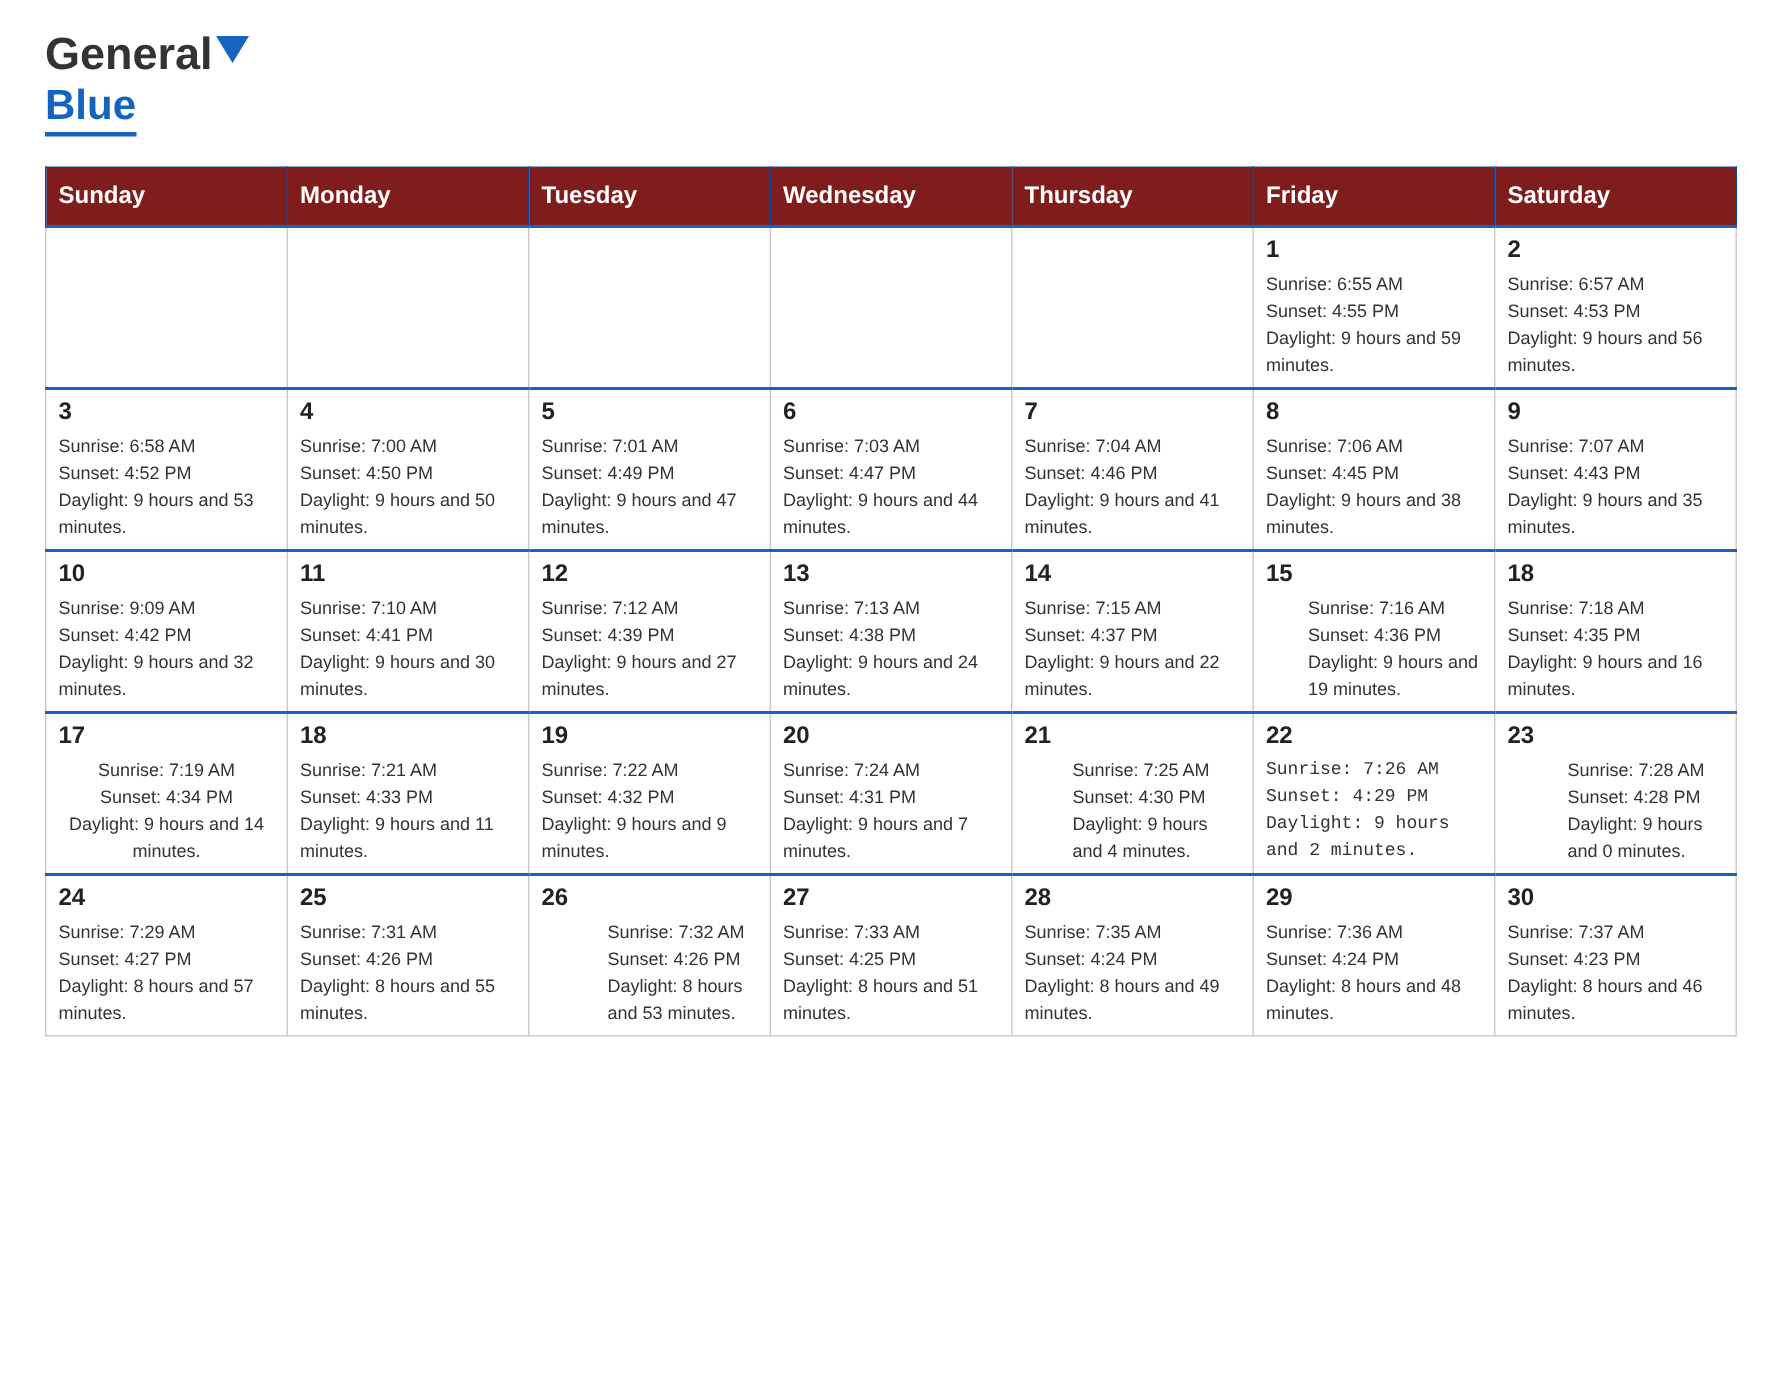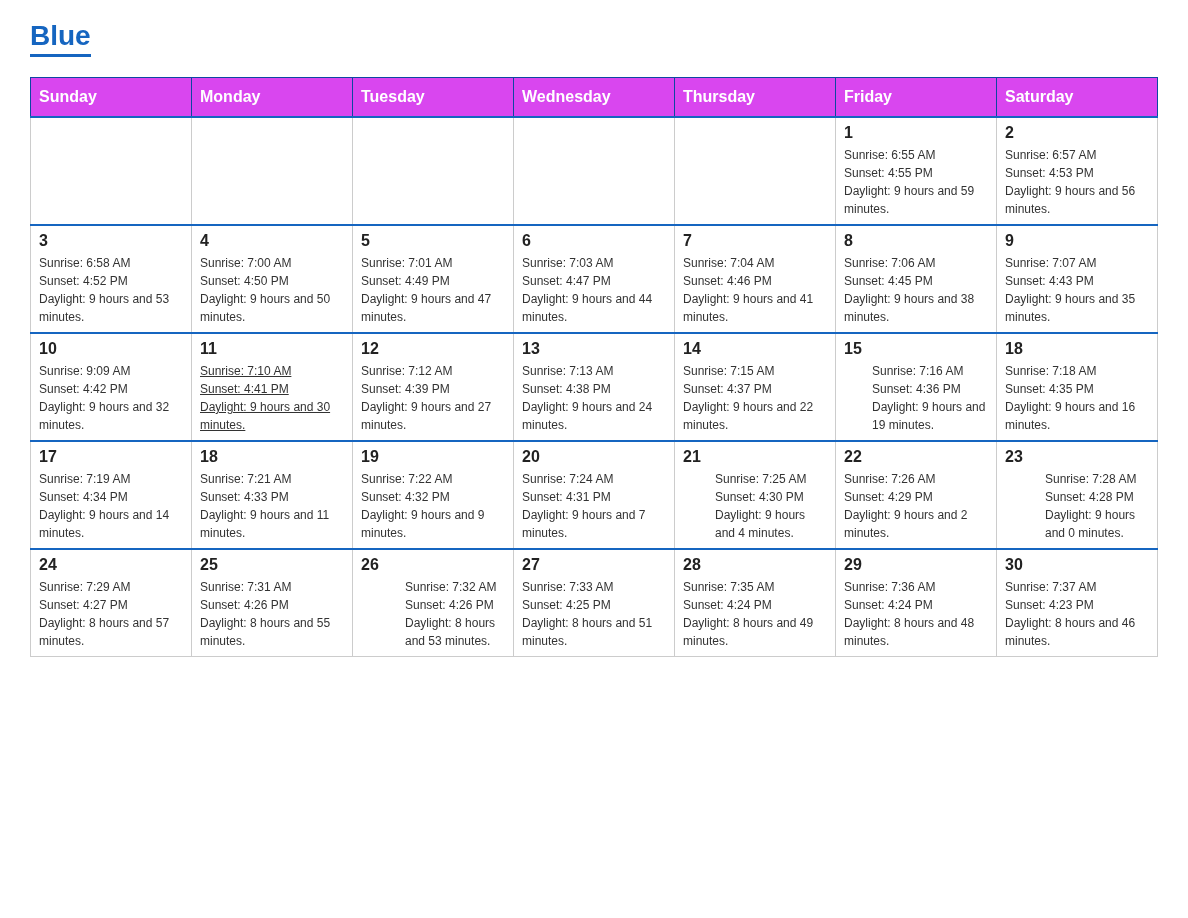--- a/index.html
+++ b/index.html
@@ -32,21 +32,21 @@
     .subtitle {
       font-size: 22px;
       color: #444;
       margin-top: 4px;
     }
     .calendar-table {
       width: 100%;
       border-collapse: collapse;
     }
     .calendar-table th {
-      background-color: #d946ef;
+      background-color: #7f1d1d;
       color: #fff;
       font-size: 16px;
       font-weight: bold;
       padding: 10px 8px;
       text-align: left;
       border: 1px solid #0d47a1;
     }
     .calendar-table td {
       vertical-align: top;
       padding: 6px 8px;
@@ -89,20 +89,28 @@
       font-weight: bold;
       border-bottom: 3px solid #1565c0;
       padding-bottom: 2px;
     }
   </style>
 </head>
 <body>
 
 <div class="header-area">
   <div class="logo">
+    <div class="logo-wrapper">
+      <span class="logo-general">General</span>
+      <span style="display:inline-block; margin-left:2px;">
+        <svg width="22" height="22" viewBox="0 0 22 22">
+          <polygon points="0,0 22,0 11,18" fill="#1565c0"></polygon>
+        </svg>
+      </span>
+    </div>
     <div class="logo-row2">Blue</div>
   </div>
 </div>
 
 <table class="calendar-table">
   <thead>
     <tr>
       <th>Sunday</th>
       <th>Monday</th>
       <th>Tuesday</th>
@@ -178,21 +186,21 @@
       </tr>
       <tr>
         <td>
           <span class="day-number">10</span>
           <div class="day-info" style="white-space: pre-line;">Sunrise: 9:09 AM
 Sunset: 4:42 PM
 Daylight: 9 hours and 32 minutes.</div>
         </td>
         <td>
           <span class="day-number">11</span>
-          <div class="day-info" style="white-space: pre-line; text-decoration: underline;">Sunrise: 7:10 AM
+          <div class="day-info" style="white-space: pre-line;">Sunrise: 7:10 AM
 Sunset: 4:41 PM
 Daylight: 9 hours and 30 minutes.</div>
         </td>
         <td>
           <span class="day-number">12</span>
           <div class="day-info" style="white-space: pre-line;">Sunrise: 7:12 AM
 Sunset: 4:39 PM
 Daylight: 9 hours and 27 minutes.</div>
         </td>
         <td>
@@ -216,21 +224,21 @@
         <td>
           <span class="day-number">18</span>
           <div class="day-info" style="white-space: pre-line;">Sunrise: 7:18 AM
 Sunset: 4:35 PM
 Daylight: 9 hours and 16 minutes.</div>
         </td>
       </tr>
       <tr>
         <td>
           <span class="day-number">17</span>
-          <div class="day-info" style="white-space: pre-line;">Sunrise: 7:19 AM
+          <div class="day-info" style="white-space: pre-line; text-align: center;">Sunrise: 7:19 AM
 Sunset: 4:34 PM
 Daylight: 9 hours and 14 minutes.</div>
         </td>
         <td>
           <span class="day-number">18</span>
           <div class="day-info" style="white-space: pre-line;">Sunrise: 7:21 AM
 Sunset: 4:33 PM
 Daylight: 9 hours and 11 minutes.</div>
         </td>
         <td>
@@ -246,21 +254,21 @@
 Daylight: 9 hours and 7 minutes.</div>
         </td>
         <td>
           <span class="day-number">21</span>
           <div class="day-info" style="white-space: pre-line; margin-left: 32px;">Sunrise: 7:25 AM
 Sunset: 4:30 PM
 Daylight: 9 hours and 4 minutes.</div>
         </td>
         <td>
           <span class="day-number">22</span>
-          <div class="day-info" style="white-space: pre-line;">Sunrise: 7:26 AM
+          <div class="day-info" style="white-space: pre-line; font-family: Liberation Mono, monospace;">Sunrise: 7:26 AM
 Sunset: 4:29 PM
 Daylight: 9 hours and 2 minutes.</div>
         </td>
         <td>
           <span class="day-number">23</span>
           <div class="day-info" style="white-space: pre-line; margin-left: 40px;">Sunrise: 7:28 AM
 Sunset: 4:28 PM
 Daylight: 9 hours and 0 minutes.</div>
         </td>
       </tr>

